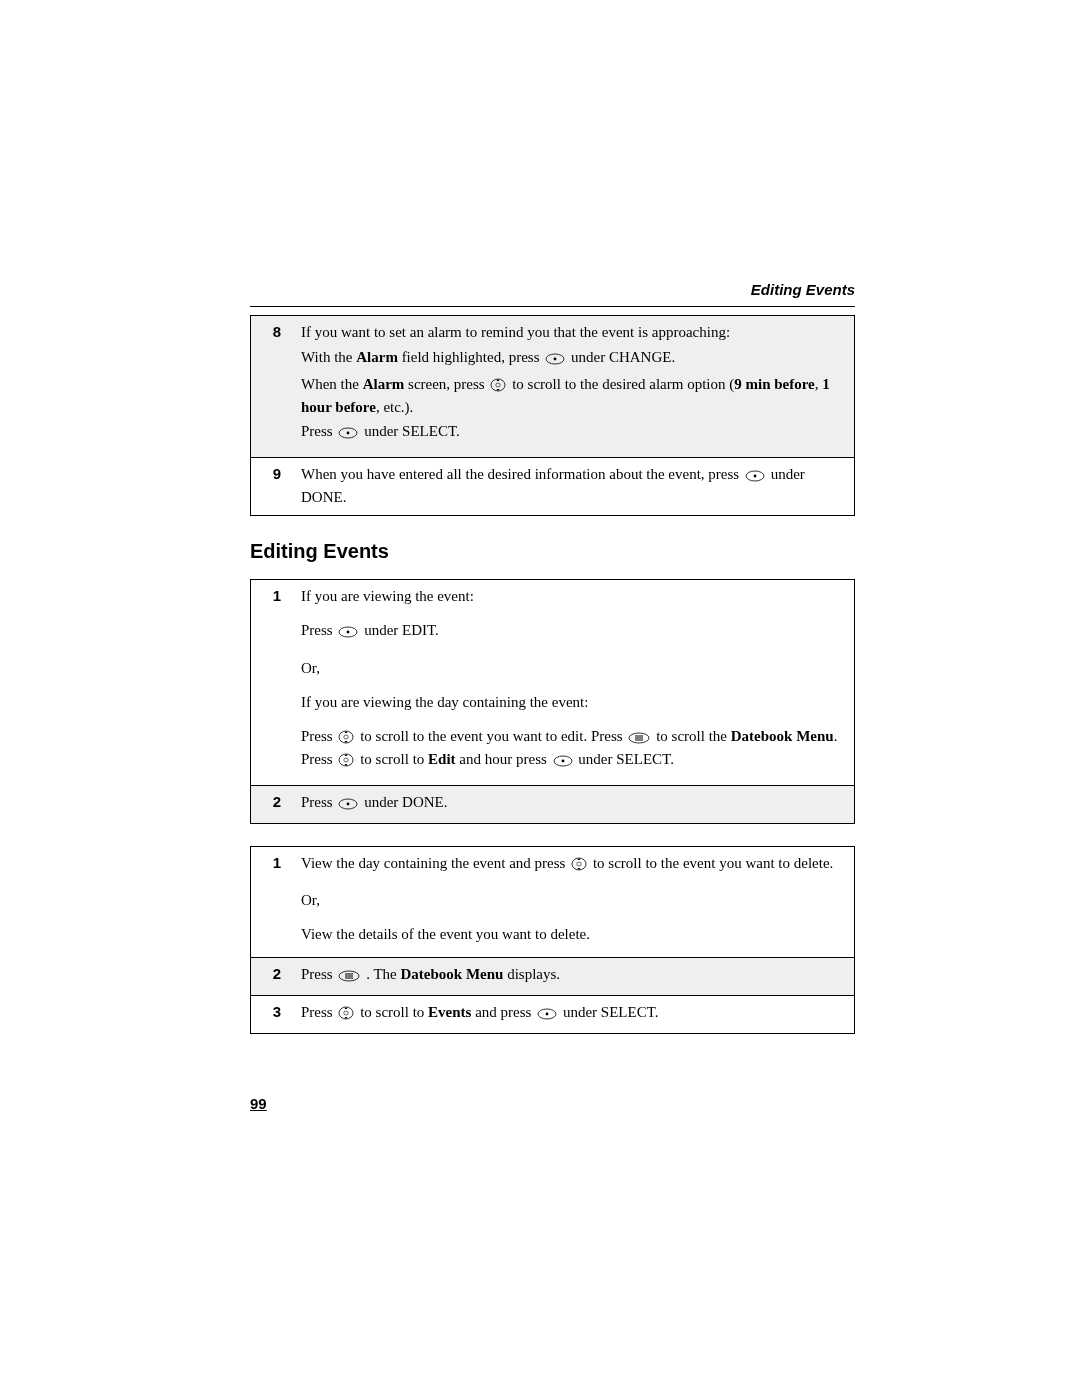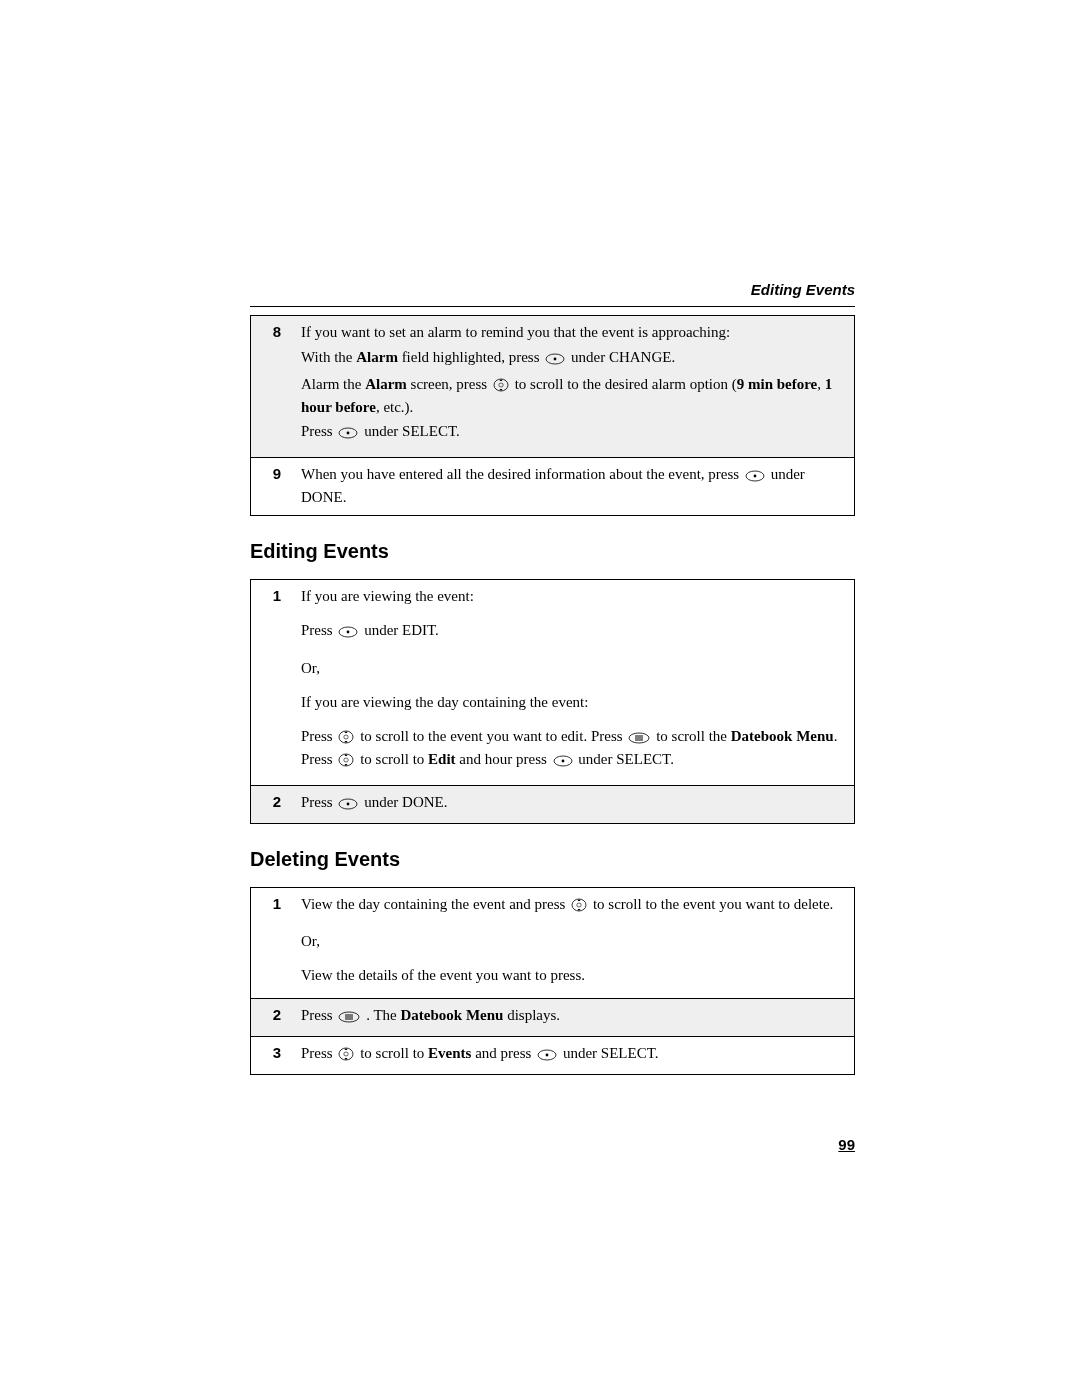--- a/index.html
+++ b/index.html
@@ -63,21 +63,21 @@
   .gap { margin-bottom: 14px; }
   .icon {
     display: inline-block;
     vertical-align: -3px;
     margin: 0 2px;
   }
   .pagenum {
     font-family: Arial, Helvetica, sans-serif;
     font-weight: bold;
     font-size: 15px;
-    text-align: right;
+    text-align: left;
     margin-top: 60px;
     text-decoration: underline;
   }
   b { font-weight: bold; text-align: center; }
 </style>
 </head>
 <body>
 
 <div class="page">
 
@@ -94,21 +94,21 @@
           <span>With the </span><b>Alarm</b><span> field highlighted, press </span>
           <span class="icon">
             <svg width="20" height="12">
                   <ellipse cx="10" cy="6" rx="9" ry="5" fill="none" stroke="#000" stroke-width="0.8"></ellipse>
                   <circle cx="10" cy="6" r="1.4" fill="#000"></circle>
                 </svg>
           </span>
           <span> under CHANGE.</span>
         </p>
         <p class="p">
-          <span>Alarm the </span><b>Alarm</b><span> screen, press </span>
+          <span>When the </span><b>Alarm</b><span> screen, press </span>
           <span class="icon">
             <svg width="16" height="14">
                   <ellipse cx="8" cy="7" rx="7" ry="6" fill="none" stroke="#000" stroke-width="0.8"></ellipse>
                   <ellipse cx="8" cy="7" rx="2.2" ry="2" fill="none" stroke="#000" stroke-width="0.6"></ellipse>
                   <path d="M8 1 L6.5 3 L9.5 3 Z M8 13 L6.5 11 L9.5 11 Z" fill="#000"></path>
                 </svg>
           </span>
           <span> to scroll to the desired alarm option (</span><b>9 min before</b><span>, </span><b>1 hour before</b><span>, etc.).</span>
         </p>
         <p class="p">
@@ -205,40 +205,39 @@
                 <ellipse cx="10" cy="6" rx="9" ry="5" fill="none" stroke="#000" stroke-width="0.8"></ellipse>
                 <circle cx="10" cy="6" r="1.4" fill="#000"></circle>
               </svg>
         </span>
         <span> under DONE.</span>
       </td>
     </tr>
   </tbody>
     </table>
 
-  <div class="sec-heading">Deleting Events</div>
 
   <table class="steps">
     <tbody>
         <tr>
       <td class="num">1</td>
       <td>
         <p class="p gap">
           <span>View the day containing the event and press </span>
           <span class="icon">
             <svg width="16" height="14">
                   <ellipse cx="8" cy="7" rx="7" ry="6" fill="none" stroke="#000" stroke-width="0.8"></ellipse>
                   <ellipse cx="8" cy="7" rx="2.2" ry="2" fill="none" stroke="#000" stroke-width="0.6"></ellipse>
                   <path d="M8 1 L6.5 3 L9.5 3 Z M8 13 L6.5 11 L9.5 11 Z" fill="#000"></path>
                 </svg>
           </span>
           <span> to scroll to the event you want to delete.</span>
         </p>
         <p class="p gap"><span>Or,</span></p>
-        <p class="p"><span>View the details of the event you want to press.</span></p>
+        <p class="p"><span>View the details of the event you want to delete.</span></p>
       </td>
     </tr>
     <tr class="shaded">
       <td class="num">2</td>
       <td>
         <span>Press </span>
         <span class="icon">
           <svg width="22" height="12">
                 <ellipse cx="11" cy="6" rx="10" ry="5" fill="none" stroke="#000" stroke-width="0.8"></ellipse>
                 <rect x="7" y="3.5" width="8" height="1" fill="#000"></rect>

